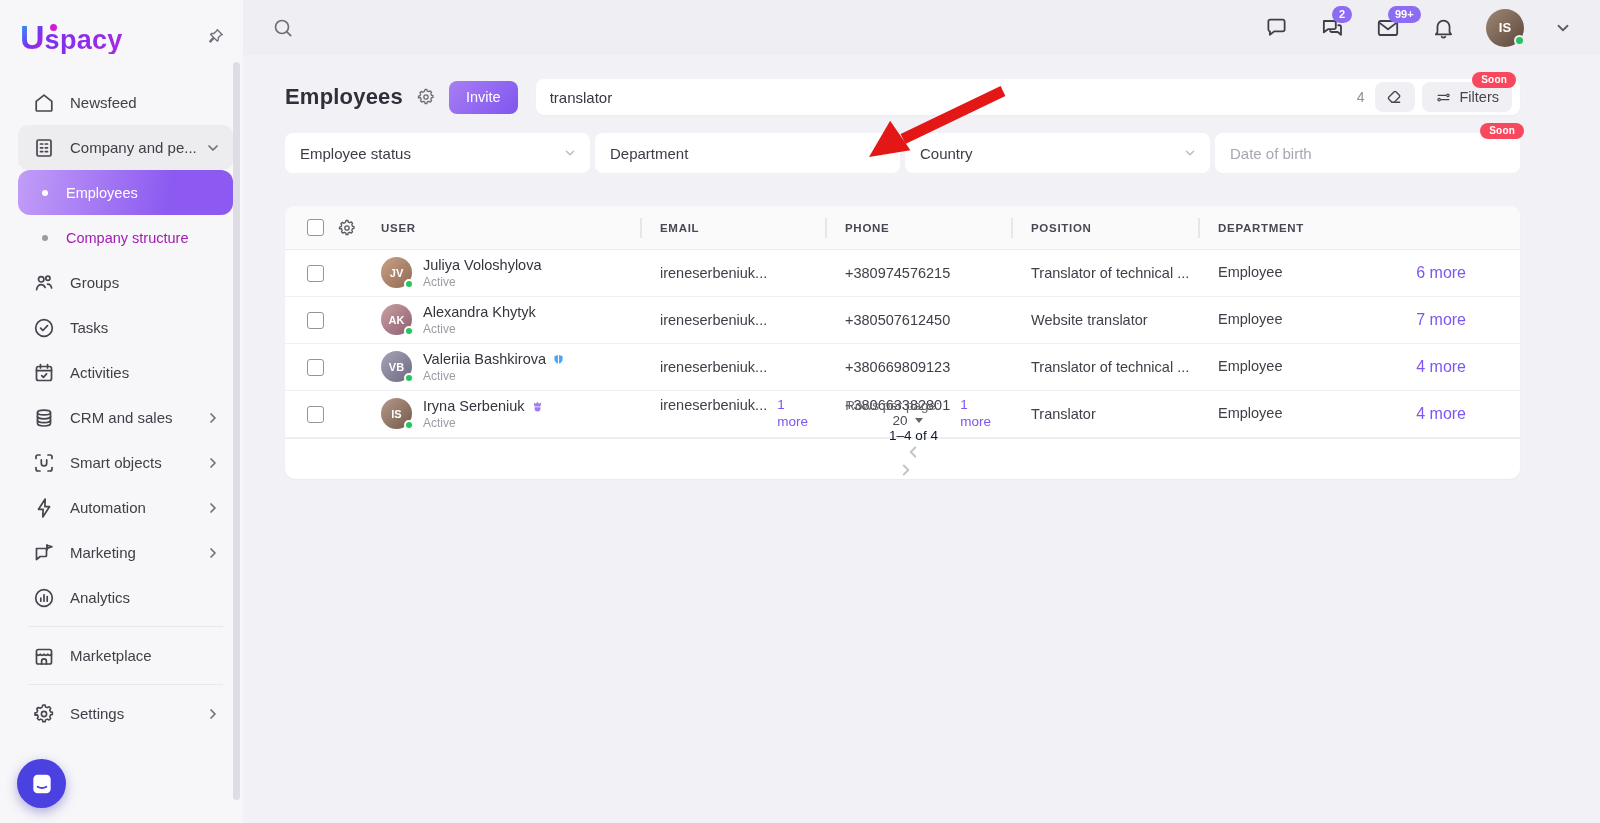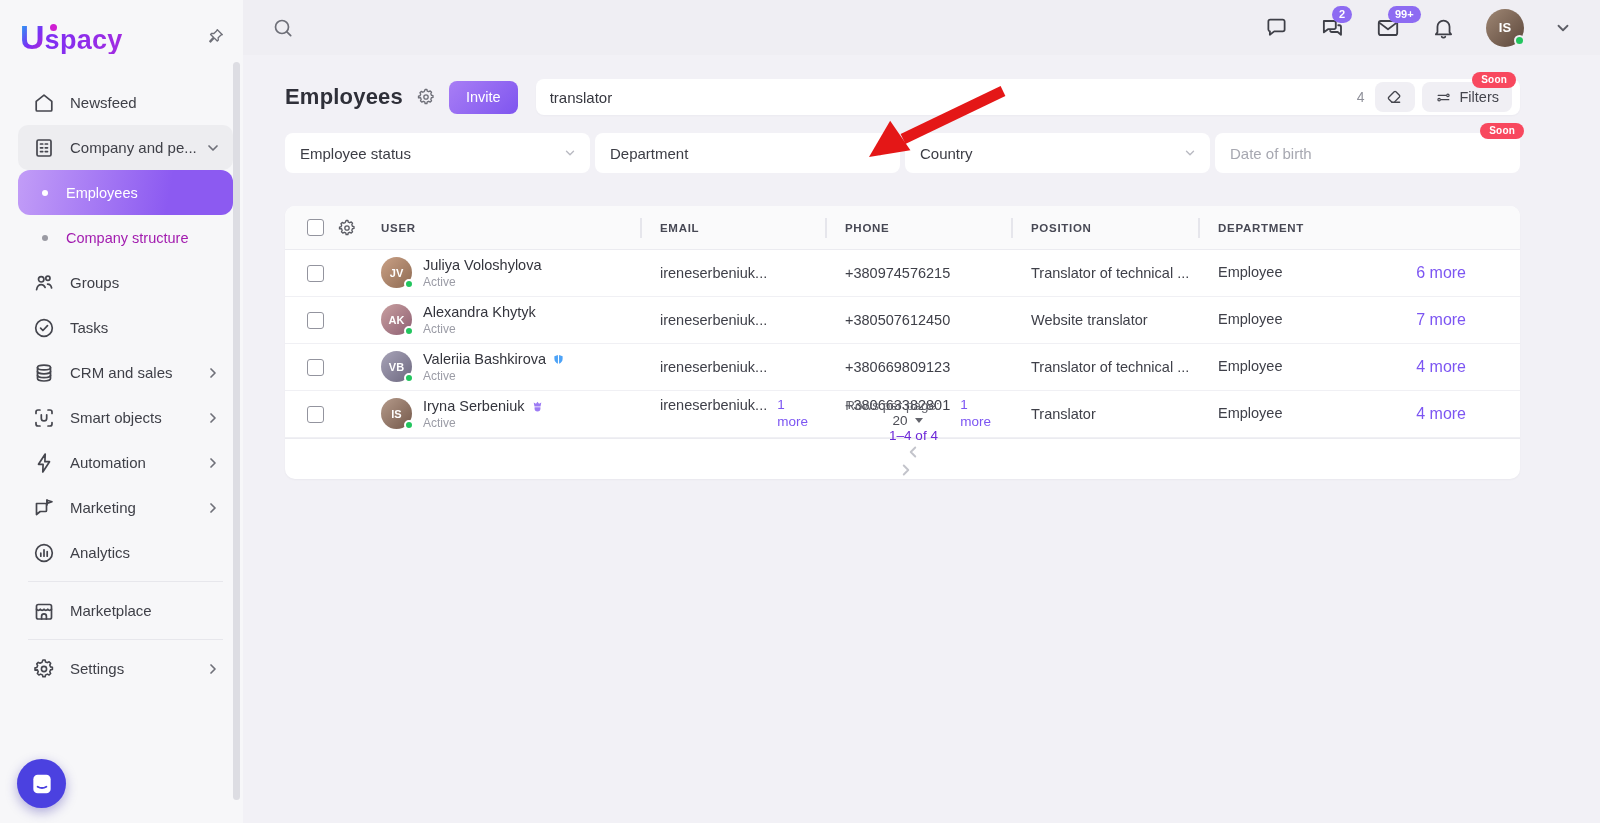--- a/index.html
+++ b/index.html
@@ -80,21 +80,21 @@
   .uname { font-size:14.5px; color:#34353d; display:flex; align-items:center; gap:6px; white-space:nowrap; }
   .ustatus { font-size:12px; color:#9b9ca6; margin-top:2px; }
   .dcell { font-size:14.5px; color:#3f4049; padding-left:20px; display:flex; align-items:flex-start; gap:10px; }
   .more-mini { color:#7c55f2; font-size:13.5px; line-height:1.25; width:38px; cursor:pointer; }
   .dept-cell { padding-right:54px; justify-content:space-between; }
   .more-link { color:#7c55f2; font-size:16px; cursor:pointer; white-space:nowrap; }
 
   .pagination { height:41px; display:flex; align-items:center; justify-content:flex-end; padding-right:20px; border-top:1px solid #ebebf0; color:#63646c; font-size:13.5px;flex-direction:column; }
   .rpp-select { display:flex; align-items:center; gap:7px; margin-left:30px; cursor:pointer; color:#4c4d55; }
   .rpp-caret { width:0; height:0; border-left:4.5px solid transparent; border-right:4.5px solid transparent; border-top:5px solid #63646c; }
-  .page-range { margin-left:42px; color:#6d28d9; }
+  .page-range { margin-left:42px; color:#0f172a; }
   .pg-chev { margin-left:40px; color:#c3c4cb; cursor:pointer; }
   .pg-chev.next { margin-left:26px; }
 
   
   .anno-arrow { position:absolute; left:618px; top:28px; pointer-events:none; z-index:40; }
 </style>
 </head>
 <body>
 
 <aside class="sidebar">
@@ -162,20 +162,30 @@
     <div class="nav-item">
       <span class="nicon">
           <svg width="24" height="24" viewBox="0 0 24 24" fill="none" stroke="currentColor" stroke-width="1.7" stroke-linecap="round" stroke-linejoin="round">
             <circle cx="12" cy="12" r="8.3"></circle>
             <path d="m8.6 12.2 2.3 2.3 4.6-4.8"></path>
           </svg>
         </span>
       <span>Tasks</span>
     </div>
 
+    <div class="nav-item">
+      <span class="nicon">
+          <svg width="24" height="24" viewBox="0 0 24 24" fill="none" stroke="currentColor" stroke-width="1.7" stroke-linecap="round" stroke-linejoin="round">
+            <rect x="4.5" y="5.5" width="15" height="14" rx="2"></rect>
+            <path d="M8.5 3.6v3.3M15.5 3.6v3.3M4.5 9.7h15"></path>
+            <path d="m9.7 14.6 1.7 1.7 3.2-3.4"></path>
+          </svg>
+        </span>
+      <span>Activities</span>
+    </div>
 
     <div class="nav-item">
       <span class="nicon">
           <svg width="24" height="24" viewBox="0 0 24 24" fill="none" stroke="currentColor" stroke-width="1.7" stroke-linecap="round" stroke-linejoin="round">
             <ellipse cx="12" cy="6.5" rx="6.5" ry="2.4"></ellipse>
             <path d="M5.5 10.4c0 1.3 2.9 2.4 6.5 2.4s6.5-1.1 6.5-2.4"></path>
             <path d="M5.5 14.3c0 1.3 2.9 2.4 6.5 2.4s6.5-1.1 6.5-2.4"></path>
             <path d="M5.5 6.5v11.1c0 1.3 2.9 2.4 6.5 2.4s6.5-1.1 6.5-2.4V6.5"></path>
           </svg>
         </span>

